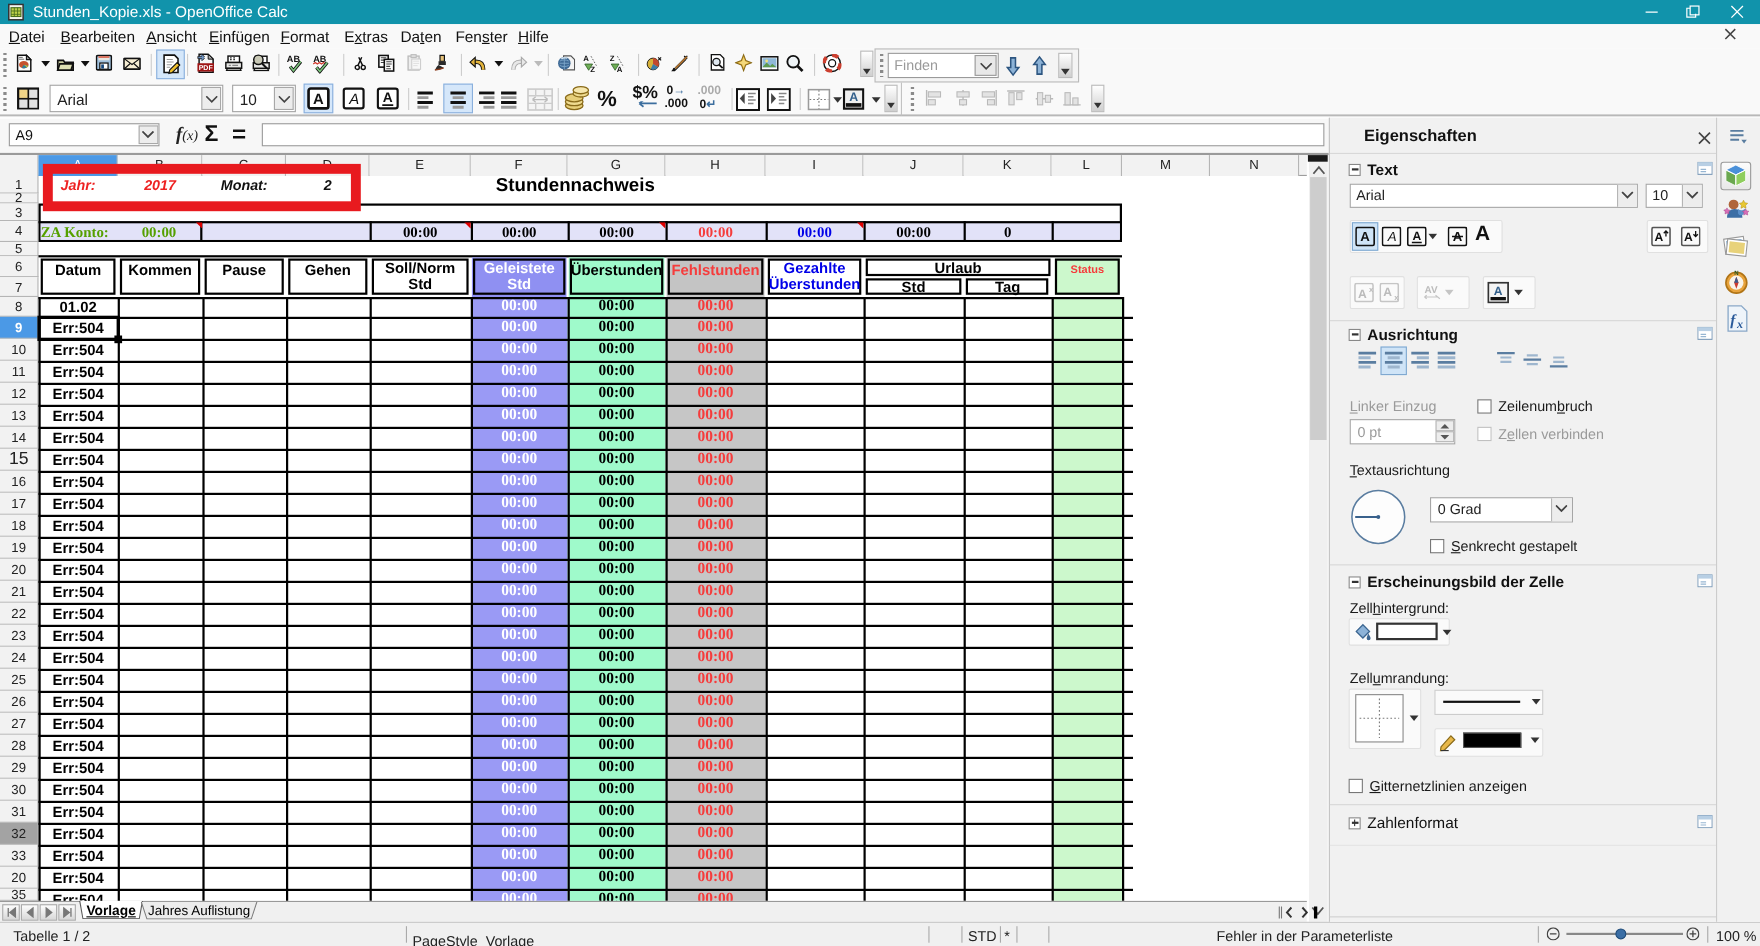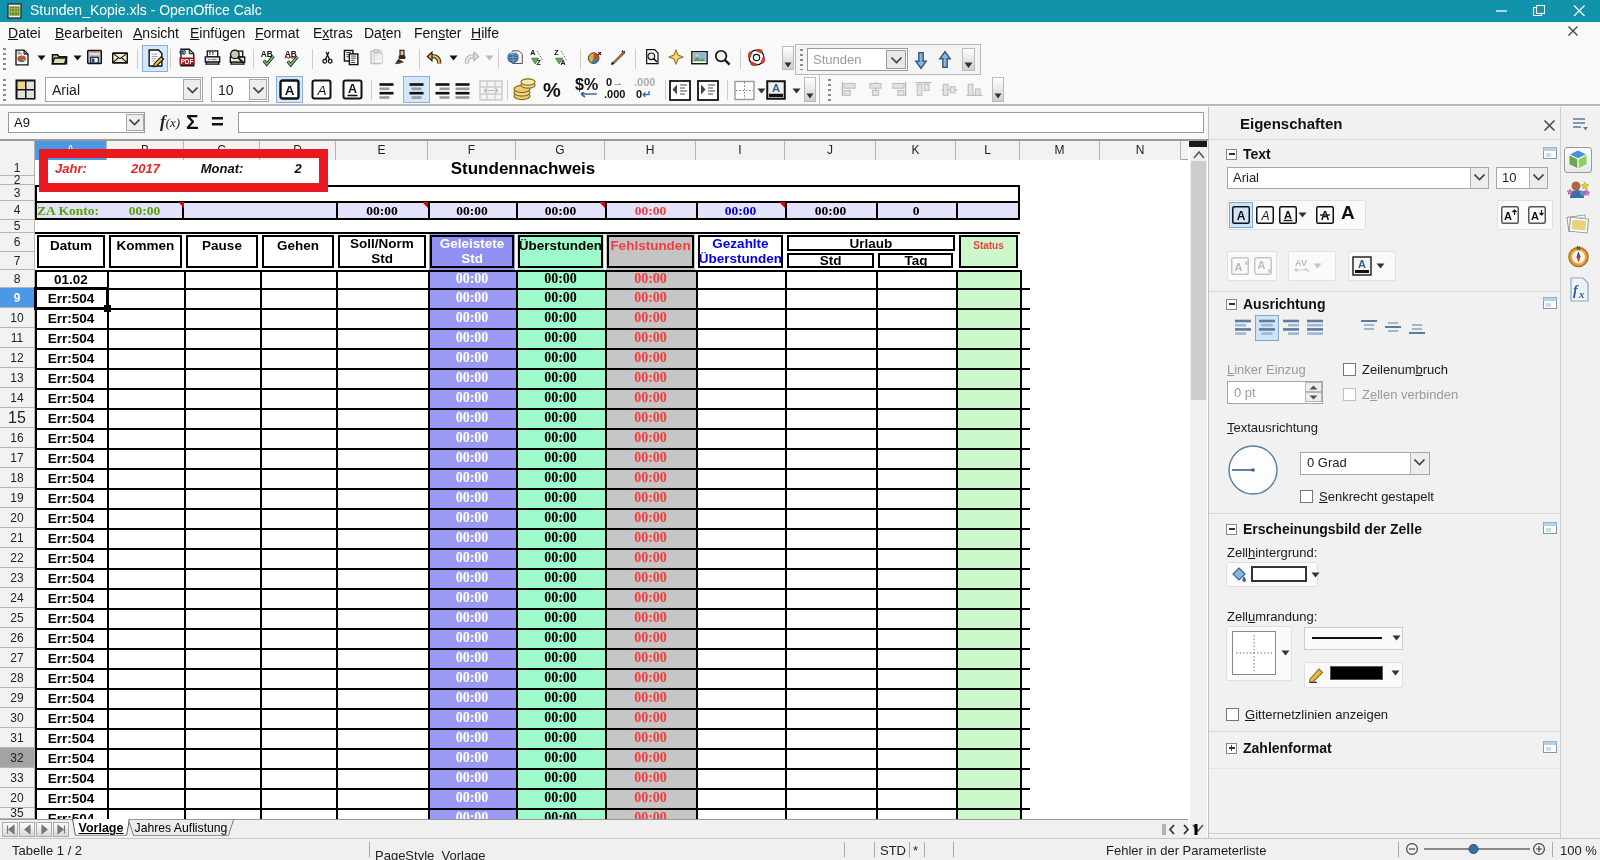--- a/index.html
+++ b/index.html
@@ -223,21 +223,21 @@
       <circle cx="12" cy="12" r="10.5" fill="none" stroke="#cc3f2f" stroke-width="5" stroke-dasharray="8.2 8.2"></circle>
       <circle cx="12" cy="12" r="4.5" fill="#fff" stroke="#111" stroke-width="1.6"></circle>
     </svg>
 <div class="ab" style="left:782px;top:46px;width:12px;height:24px;background:linear-gradient(#fff,#cfcfcf);border:1px solid #bbb;"></div>
 <svg class="ab" style="left:784px;top:62px;" width="8" height="6" viewBox="0 0 8 6">
       <path d="M0.5 0.5h7l-3.5 5z" fill="#333"></path>
     </svg>
 <div class="ab" style="left:795px;top:44px;width:186px;height:31px;background:#f4f4f4;border:1px solid #b9b9b9;"></div>
 <div class="grip" style="left:800px;top:49px;height:21px;"></div>
 <div class="ab" style="left:807px;top:48px;width:101px;height:23px;background:#fff;border:1px solid #9a9a9a;"></div>
-<div class="ab" style="left:813px;top:52px;font-size:13px;color:#9a9a9a;">Stunden</div>
+<div class="ab" style="left:813px;top:52px;font-size:13px;color:#9a9a9a;">Finden</div>
 <div class="ab" style="left:886px;top:50px;width:20px;height:19px;background:#e8e8e8;border:1px solid #9a9a9a;"></div>
 <svg class="ab" style="left:891px;top:57px;" width="11" height="7" viewBox="0 0 11 7">
       <path d="M0.5 0.5l5 5 5-5" stroke="#444" stroke-width="1.6" fill="none"></path>
     </svg>
 <svg class="ab" style="left:914px;top:50px;" width="14" height="20" viewBox="0 0 16 23">
       <path d="M8 21L2 13h3.5V3h5v10H14z" fill="#8cb2d6" stroke="#2c5580" stroke-width="1.6"></path>
     </svg>
 <svg class="ab" style="left:938px;top:50px;" width="14" height="20" viewBox="0 0 16 23">
       <path d="M8 2l6 8h-3.5v10h-5V10H2z" fill="#8cb2d6" stroke="#2c5580" stroke-width="1.6"></path>
     </svg>
@@ -960,21 +960,21 @@
 <div class="ab" style="left:1330px;top:666px;width:53px;height:14px;background:#000;border:1px solid #555;"></div>
 <svg class="ab" style="left:1391px;top:670px;" width="9" height="7" viewBox="0 0 9 7">
       <path d="M0.5 0.5h8l-4 5z" fill="#333"></path>
     </svg>
 <div class="chk" style="left:1226px;top:708px;"></div>
 <div class="sblabel" style="left:1245px;top:707px;"><u>G</u>itternetzlinien anzeigen</div>
 <div class="ab" style="left:1209px;top:731px;width:351px;height:1px;background:#d8d8d8;"></div>
 <div class="ab" style="left:1226px;top:743px;width:11px;height:11px;background:#fff;border:1px solid #888;"></div>
 <div class="ab" style="left:1228.5px;top:747px;width:6px;height:1.5px;background:#333;"></div>
 <div class="ab" style="left:1230.7px;top:745px;width:1.5px;height:6px;background:#333;"></div>
-<div class="ab" style="left:1243px;top:740px;font-size:14px;font-weight:bold;color:#111;">Zahlenformat</div>
+<div class="ab" style="left:1243px;top:740px;font-size:14px;font-weight:normal;color:#111;">Zahlenformat</div>
 <svg class="ab" style="left:1543px;top:741px;" width="14" height="12" viewBox="0 0 14 12">
       <rect x="0.5" y="0.5" width="13" height="11" fill="#fff" stroke="#7a9ab8" stroke-width="1"></rect>
       <rect x="0.5" y="0.5" width="13" height="3.5" fill="#b8cfe4"></rect>
       <path d="M3 7h5M3 9h5" stroke="#97b6d2" stroke-width="1"></path>
     </svg>
 <div class="ab" style="left:1209px;top:768px;width:351px;height:1px;background:#e4e4e4;"></div>
 <div class="ab" style="left:1209px;top:833px;width:351px;height:1px;background:#d0d0d0;"></div>
 <svg class="ab" style="left:1572px;top:117px;" width="17" height="14" viewBox="0 0 17 14">
       <path d="M1 2h12M1 6h12M1 10h8" stroke="#5a7da0" stroke-width="1.7"></path>
       <path d="M11 10l5 0-2.5 3.5z" fill="#5a7da0"></path>

